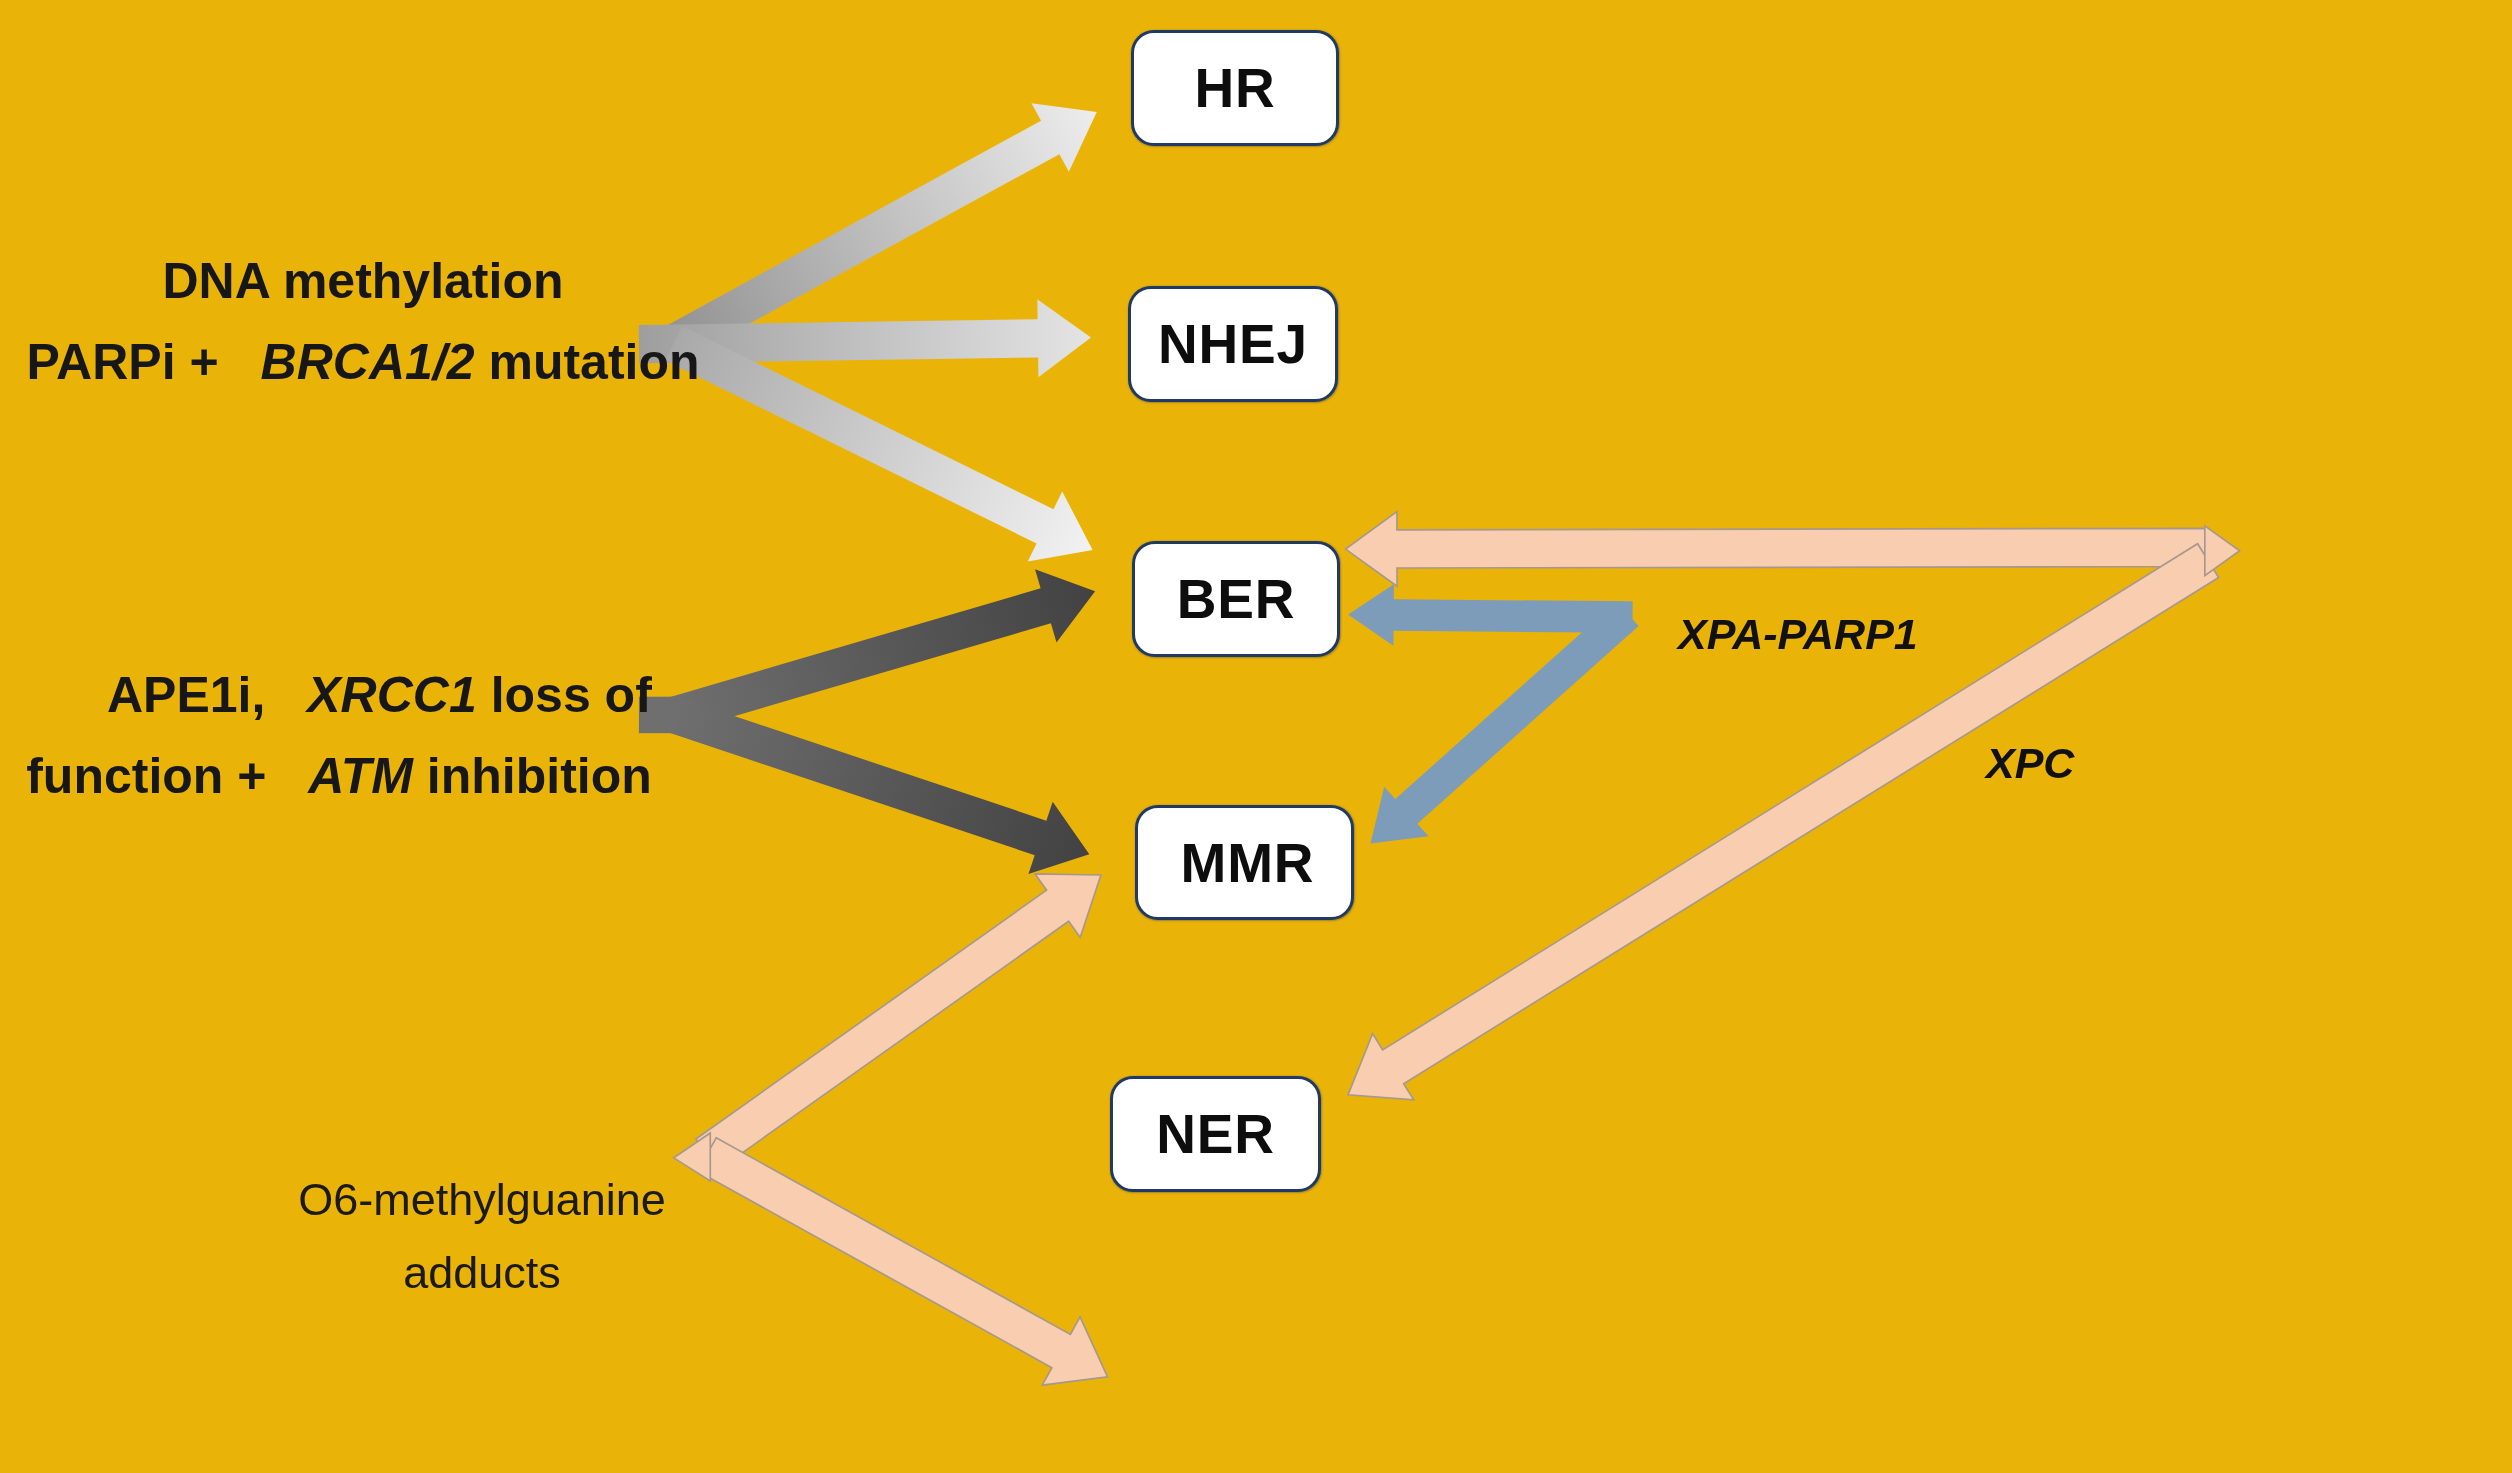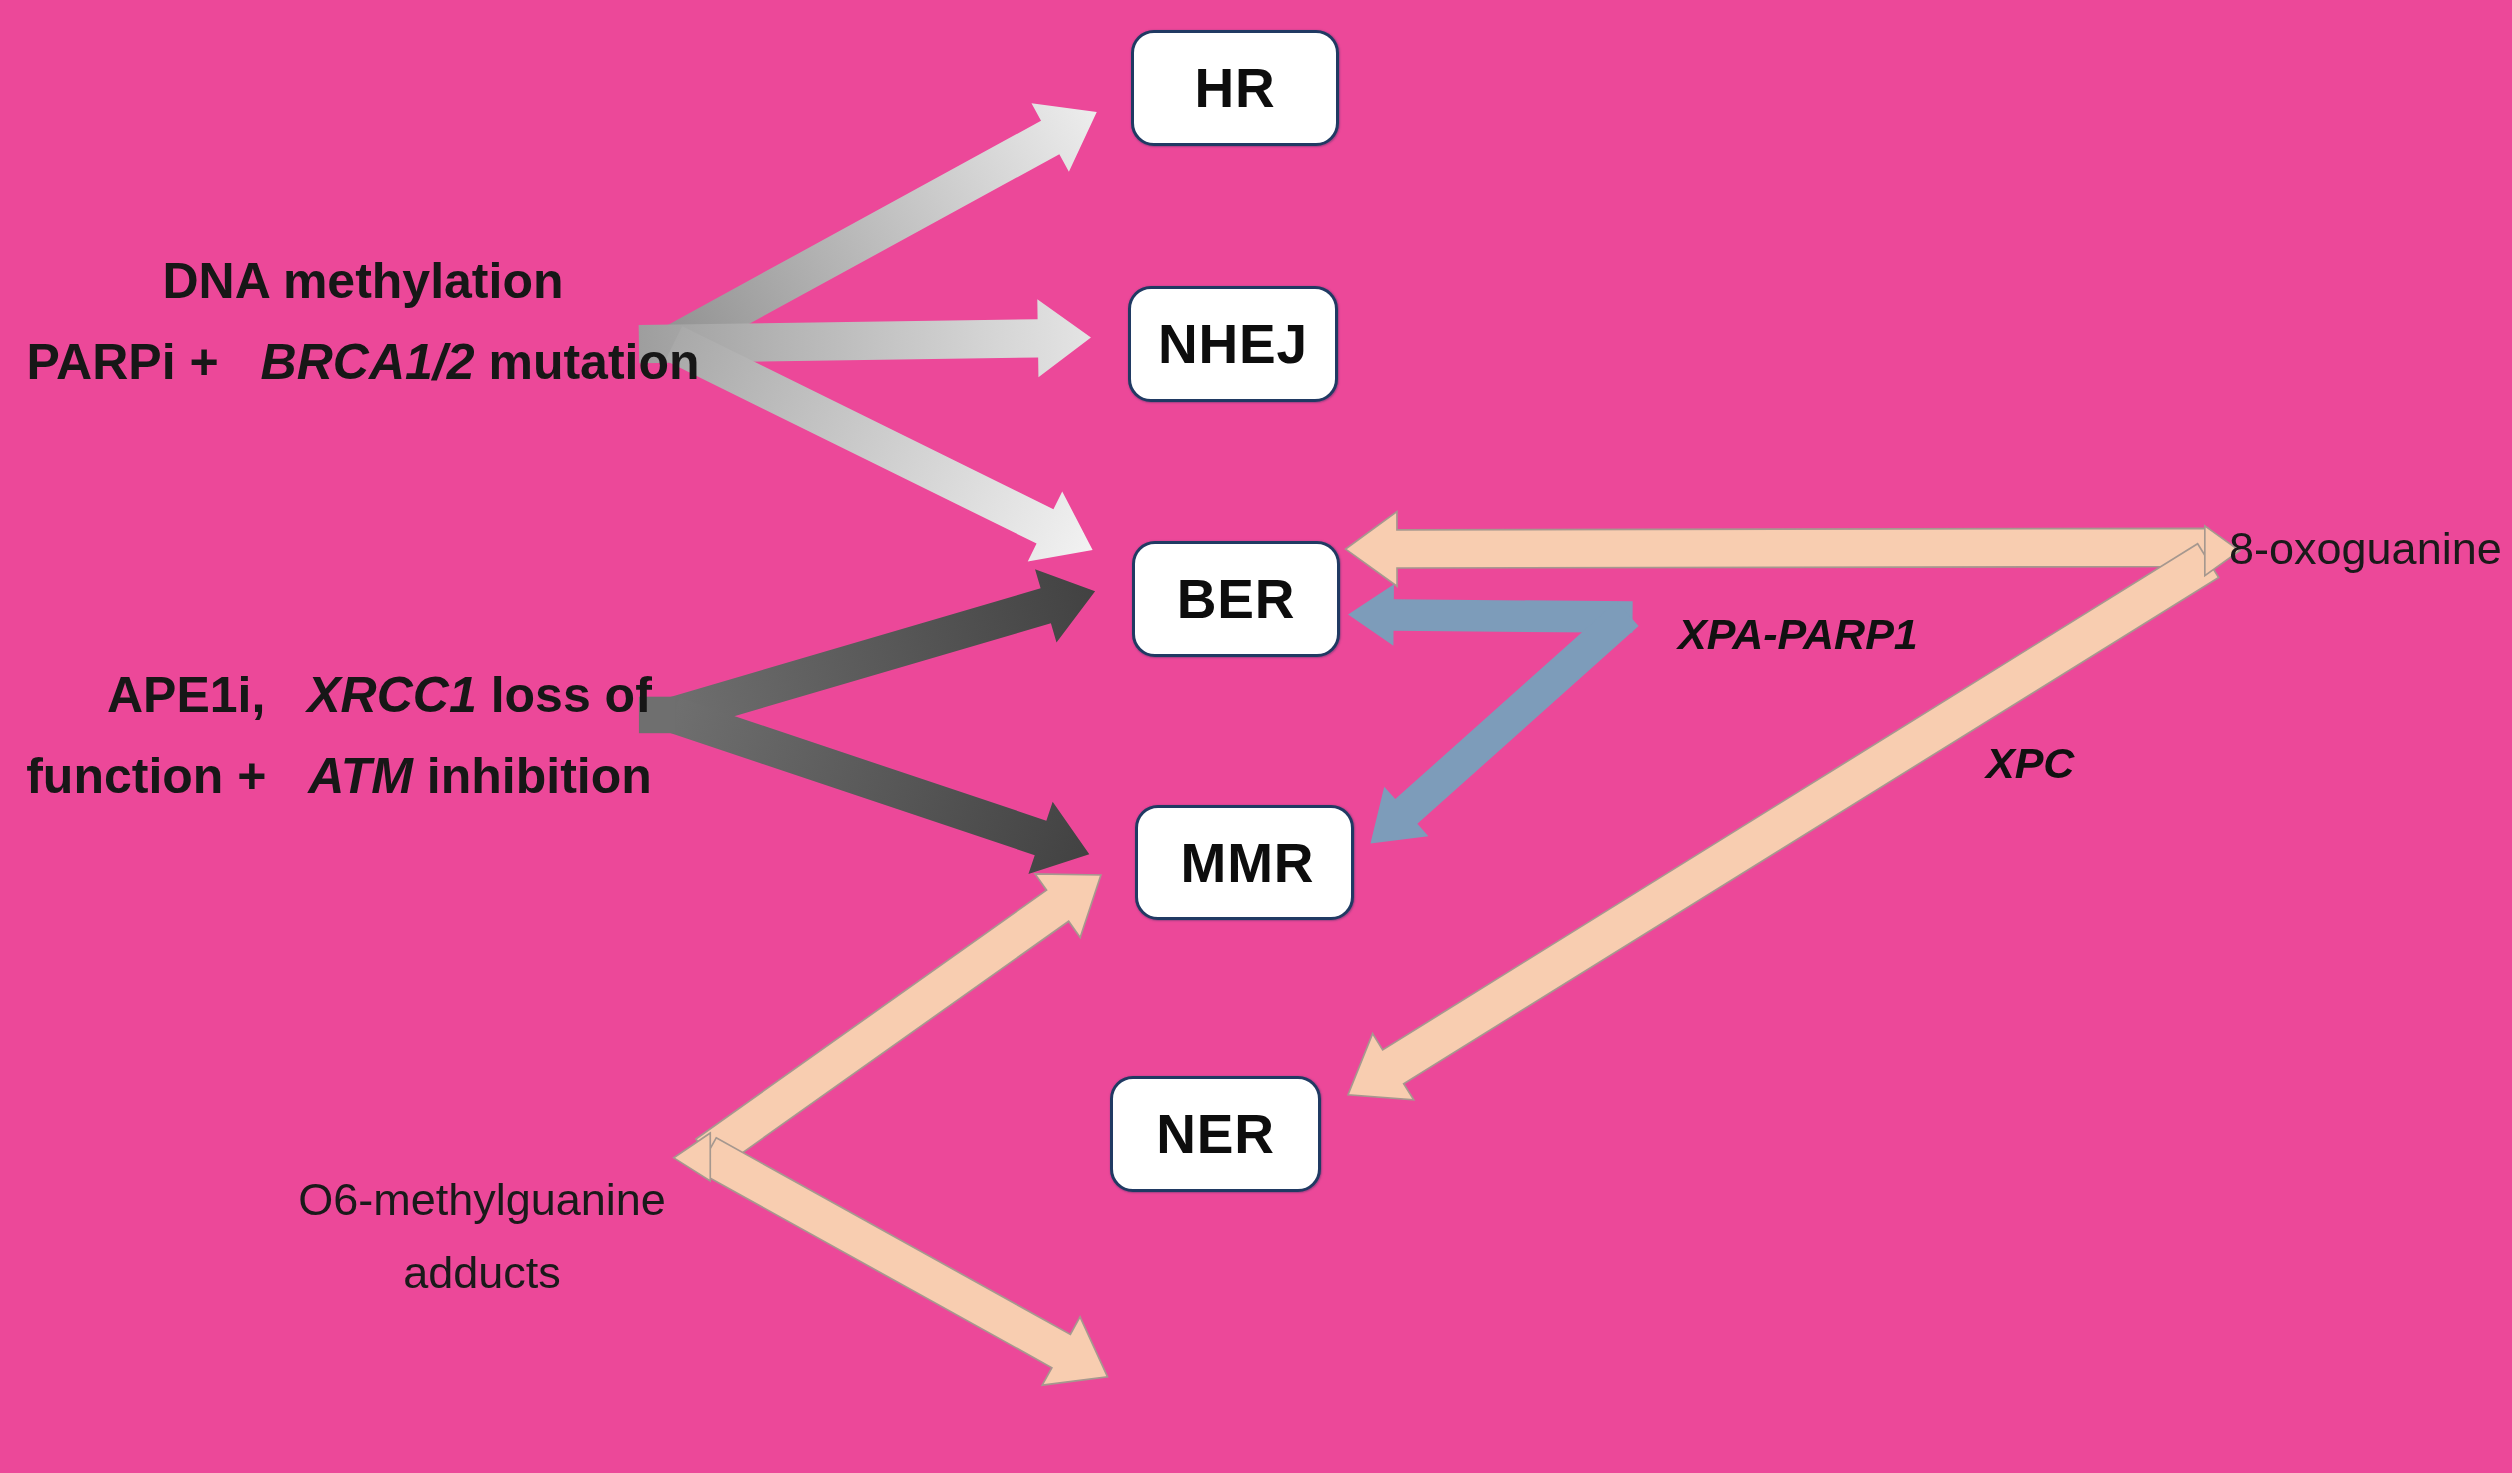--- a/index.html
+++ b/index.html
@@ -1,19 +1,19 @@
 <!DOCTYPE html>
 <html style="font-size:13.3px"><head>
 <meta charset="utf-8">
 <style>
   html,body{margin:0;padding:0;background:#ffffff;}
   #canvas{
     position:relative;
     width:2512px;height:1473px;
-    background:#ec4899;
+    background:#eab308;
     font-family:"Liberation Sans", sans-serif;
     overflow:hidden;
   }
   #arrow-layer{position:absolute;left:0;top:0;z-index:1;}
   .node{
     position:absolute;z-index:3;
     background:#ffffff;
     border:3.3px solid #203A63;
     border-radius:23px;
     display:flex;align-items:center;justify-content:center;
@@ -105,23 +105,20 @@
       <div><span>PARPi + </span><span class="it">BRCA1/2</span><span> mutation</span></div>
     </div>
   <div class="flabel lab-bold" id="label-ape1i">
       <div><span>APE1i, </span><span class="it">XRCC1</span><span> loss of</span></div>
       <div><span>function + </span><span class="it">ATM</span><span> inhibition</span></div>
     </div>
   <div class="flabel lab-reg" id="label-o6mg">
       <div><span>O6-methylguanine</span></div>
       <div><span>adducts</span></div>
     </div>
-  <div class="flabel lab-reg" id="label-8oxo">
-      <div><span>8-oxoguanine</span></div>
-    </div>
   <div class="flabel lab-boldital" id="label-xpa-parp1">
       <div><span class="it">XPA-PARP1</span></div>
     </div>
   <div class="flabel lab-boldital" id="label-xpc">
       <div><span class="it">XPC</span></div>
     </div>
 </div>
 
 
 </body></html>

